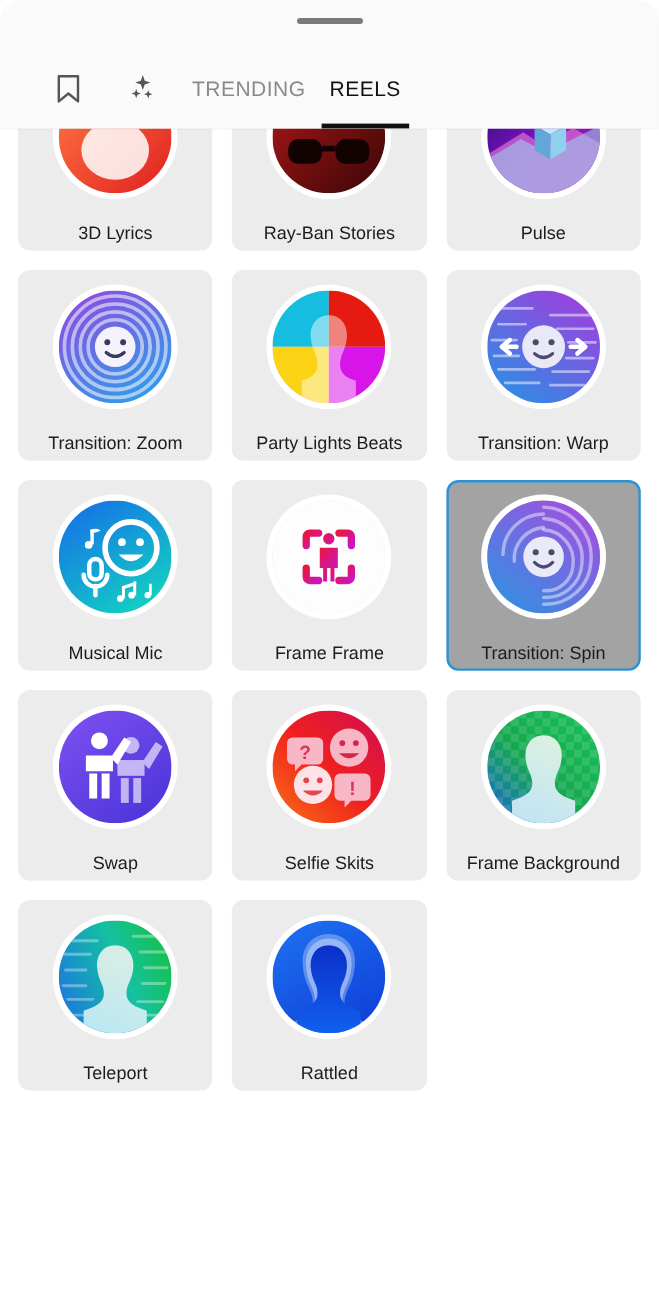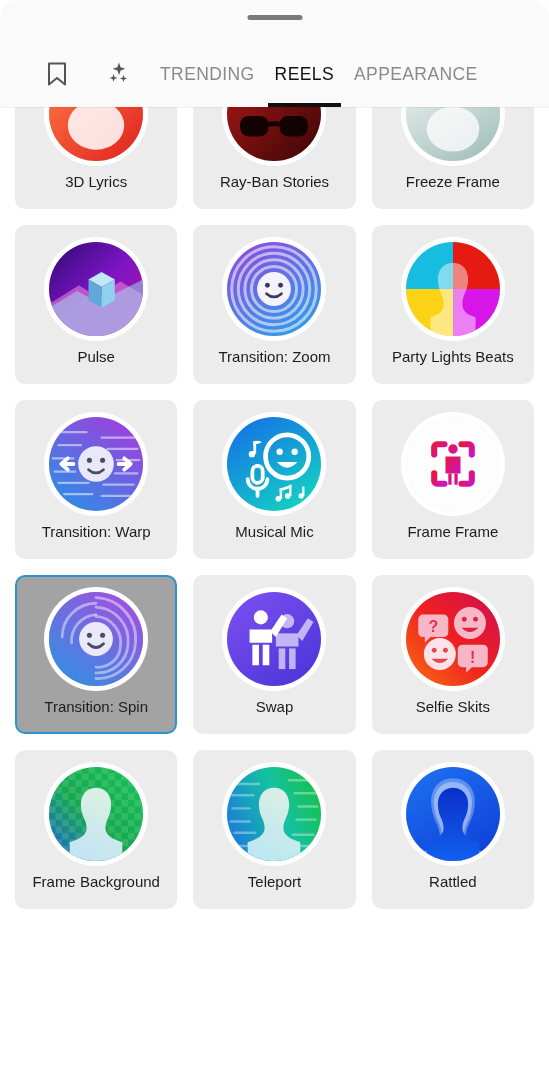--- a/index.html
+++ b/index.html
@@ -116,20 +116,21 @@
   .card {
     background: #ececec;
     border-radius: 10px;
     height: 159px;
     display: flex;
     flex-direction: column;
     align-items: center;
     justify-content: flex-start;
     padding-top: 12px;
     border: 2px solid transparent;
+    gap: 13px;
   }
   .card.selected {
     background: #a3a3a3;
     border: 2px solid #2b93d3;
   }
 
   .thumb-wrap {
     width: 100px;
     height: 100px;
     display: flex;
@@ -189,23 +190,20 @@
       </div>
 
       <div class="tab-text">
         <span>TRENDING</span>
       </div>
 
       <div class="tab-text active">
         <span>REELS</span>
       </div>
 
-      <div class="tab-text">
-        <span>APPEARANCE</span>
-      </div>
 
     </div>
   </div>
 
   <div class="grid-scroll">
     <div class="grid" id="grid">
         <div class="card">
           <div class="thumb-wrap">
             <div class="thumb">
               <svg viewBox="0 0 100 100" preserveAspectRatio="none">
@@ -233,37 +231,20 @@
                   </linearGradient>
                 </defs>
       <rect width="100" height="100" fill="url(#grb)"></rect>
       <rect x="14" y="52" width="30" height="22" rx="9" fill="#120202"></rect>
       <rect x="56" y="52" width="30" height="22" rx="9" fill="#120202"></rect>
       <rect x="44" y="58" width="12" height="5" fill="#120202"></rect>
               </svg>
             </div>
           </div>
           <div class="card-label">Ray-Ban Stories</div>
-        </div>
-        <div class="card">
-          <div class="thumb-wrap">
-            <div class="thumb">
-              <svg viewBox="0 0 100 100" preserveAspectRatio="none">
-                <defs>
-                  <linearGradient id="gff" x1="0" y1="0" x2="0.6" y2="1">
-        <stop offset="0" stop-color="#f2f6f5"></stop>
-                    <stop offset="1" stop-color="#a9c4c0"></stop>
-                  </linearGradient>
-                </defs>
-      <rect width="100" height="100" fill="url(#gff)"></rect>
-      <ellipse cx="50" cy="66" rx="28" ry="24" fill="#ffffff" opacity=".75"></ellipse>
-              </svg>
-            </div>
-          </div>
-          <div class="card-label">Freeze Frame</div>
         </div>
         <div class="card">
           <div class="thumb-wrap">
             <div class="thumb">
               <svg viewBox="0 0 100 100" preserveAspectRatio="none">
                 <defs>
                   <linearGradient id="gpu" x1="0" y1="0" x2="1" y2="1">
         <stop offset="0" stop-color="#2a0a72"></stop>
                     <stop offset="0.5" stop-color="#7d14c4"></stop>
         <stop offset="1" stop-color="#b0169e"></stop>

